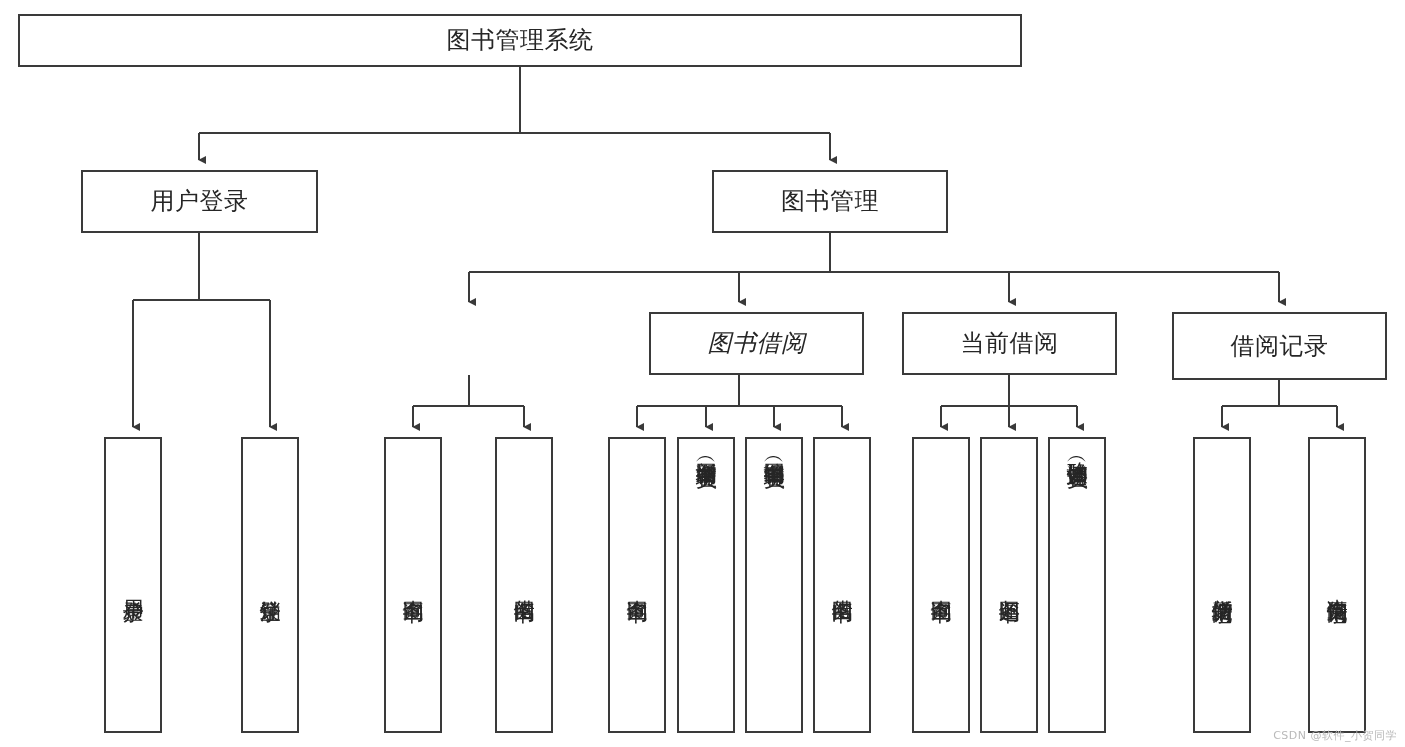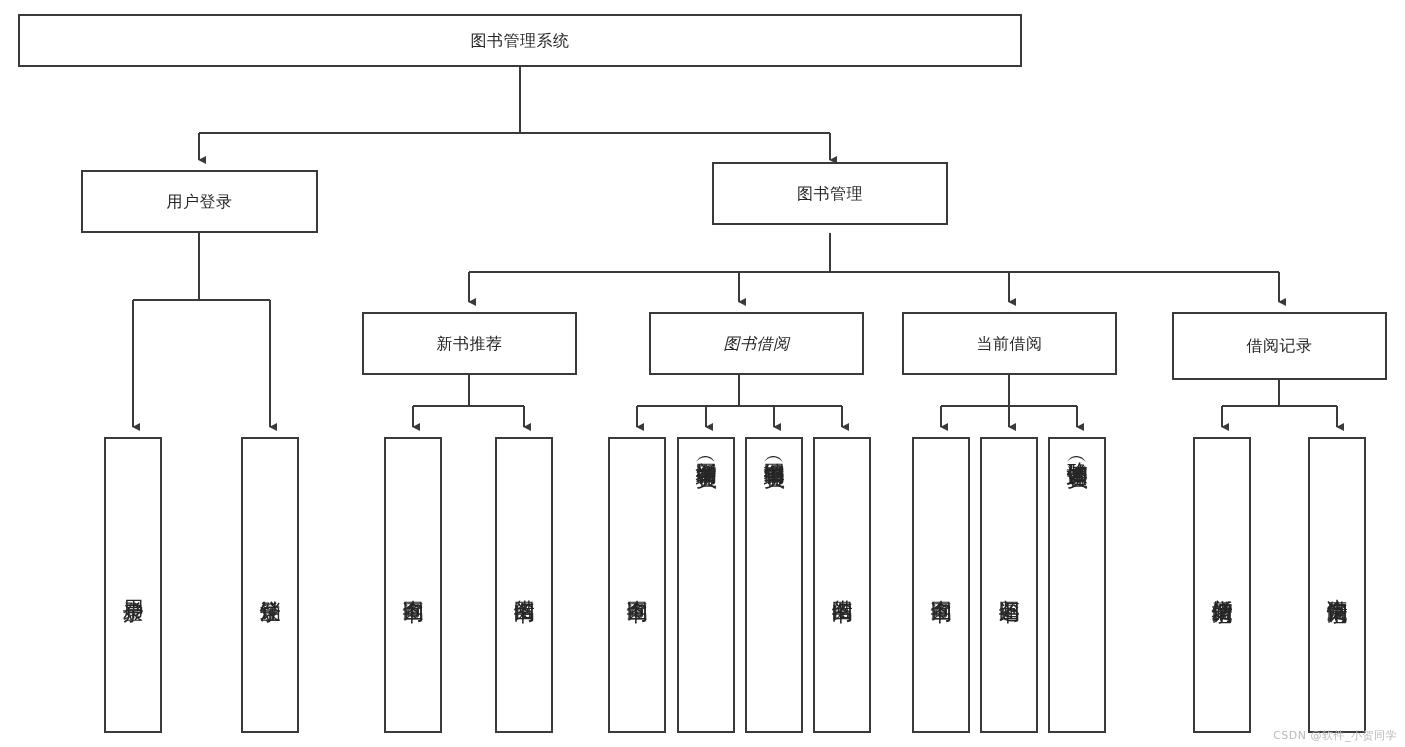--- a/index.html
+++ b/index.html
@@ -31,21 +31,21 @@
     position: absolute;
     box-sizing: border-box;
     border: 2px solid #3a3a3a;
     background: #ffffff;
     display: flex;
     align-items: center;
     justify-content: center;
     color: #262626;
   }
   .node-box.horizontal {
-    font-size: 16px;
+    font-size: 24px;
     line-height: 1.2;
     letter-spacing: 0.5px;
   }
   .node-box.vertical {
     writing-mode: vertical-rl;
     text-orientation: upright;
     font-size: 21px;
     line-height: 1.08;
     letter-spacing: 1px;
     padding: 6px 0;
@@ -124,27 +124,24 @@
     </g>
   </svg>
 
   <div class="node-box horizontal" style="left:18px; top:14px; width:1004px; height:53px;">
     <span class="node-label">图书管理系统</span>
   </div>
 
   <div class="node-box horizontal" style="left:81px; top:170px; width:237px; height:63px;">
     <span class="node-label">用户登录</span>
   </div>
-  <div class="node-box horizontal" style="left:712px; top:162px; width:236px; height:63px;">
+  <div class="node-box horizontal" style="left:712px; top:170px; width:236px; height:63px;">
     <span class="node-label">图书管理</span>
   </div>
 
-  <div class="node-box horizontal" style="left:362px; top:312px; width:215px; height:63px;">
-    <span class="node-label">新书推荐</span>
-  </div>
   <div class="node-box horizontal" style="left:649px; top:312px; width:215px; height:63px;font-style:italic;">
     <span class="node-label">图书借阅</span>
   </div>
   <div class="node-box horizontal" style="left:902px; top:312px; width:215px; height:63px;text-align:right;">
     <span class="node-label">当前借阅</span>
   </div>
   <div class="node-box horizontal" style="left:1172px; top:312px; width:215px; height:68px;">
     <span class="node-label">借阅记录</span>
   </div>
 

